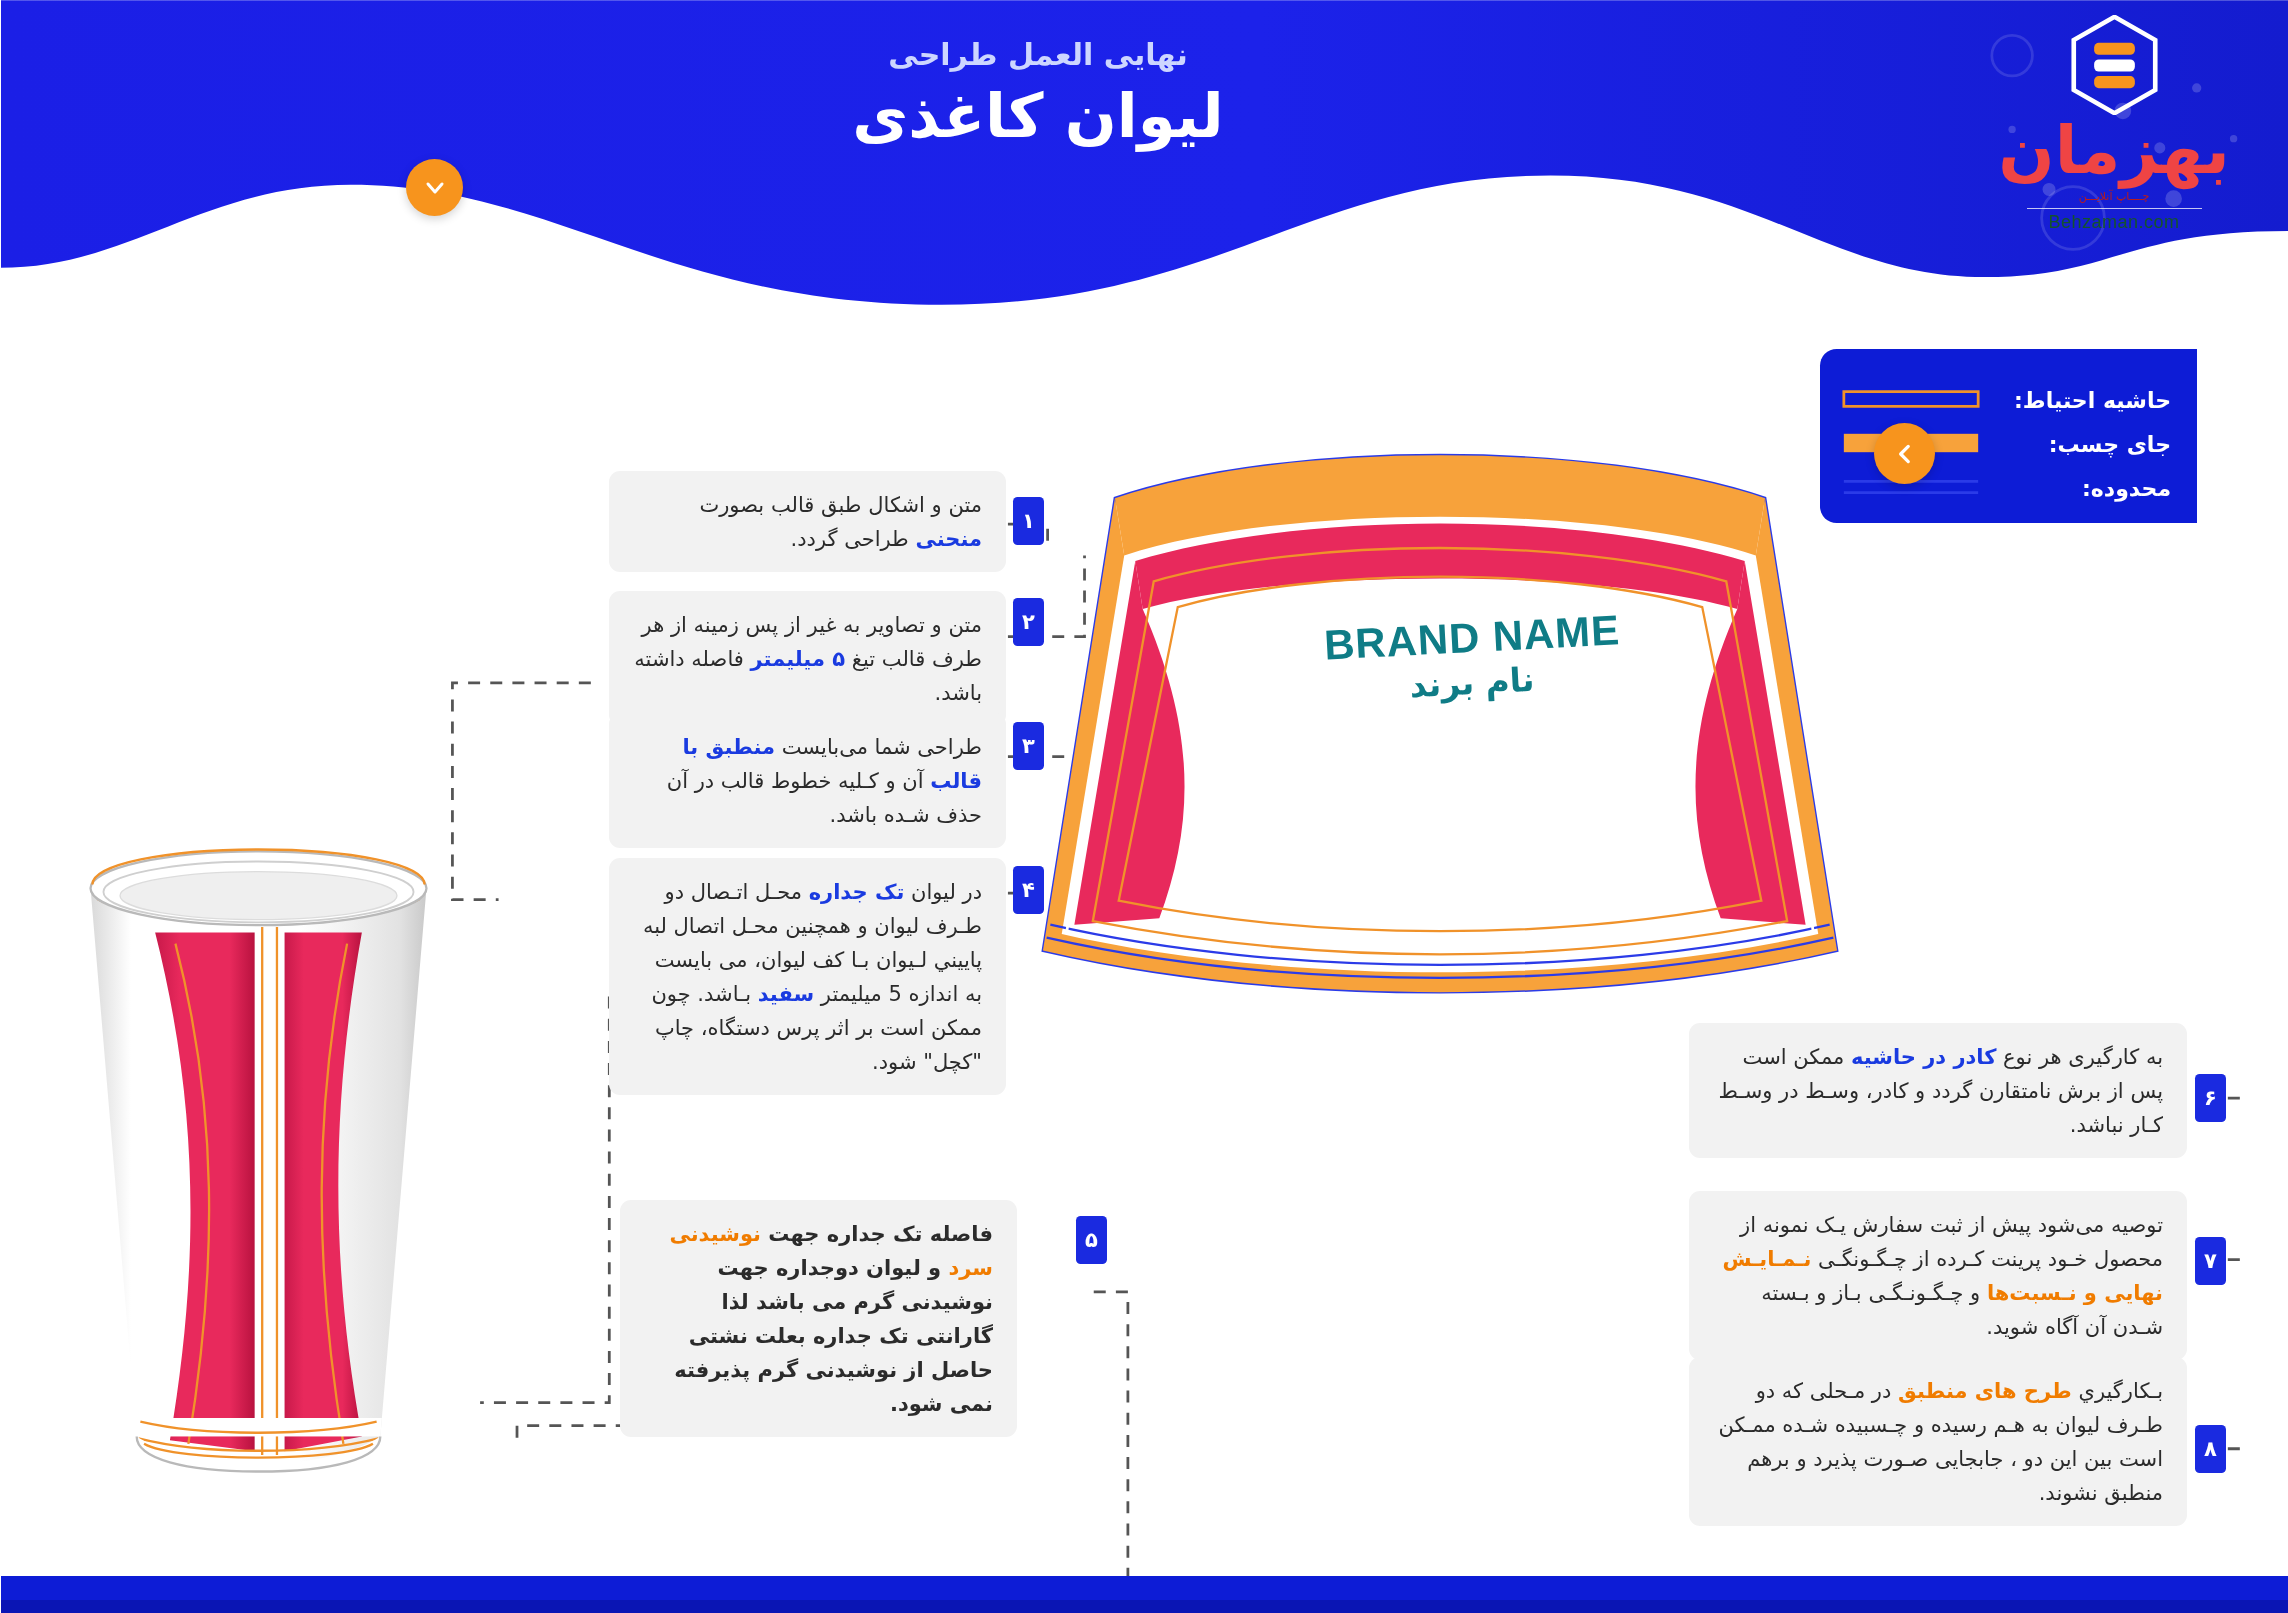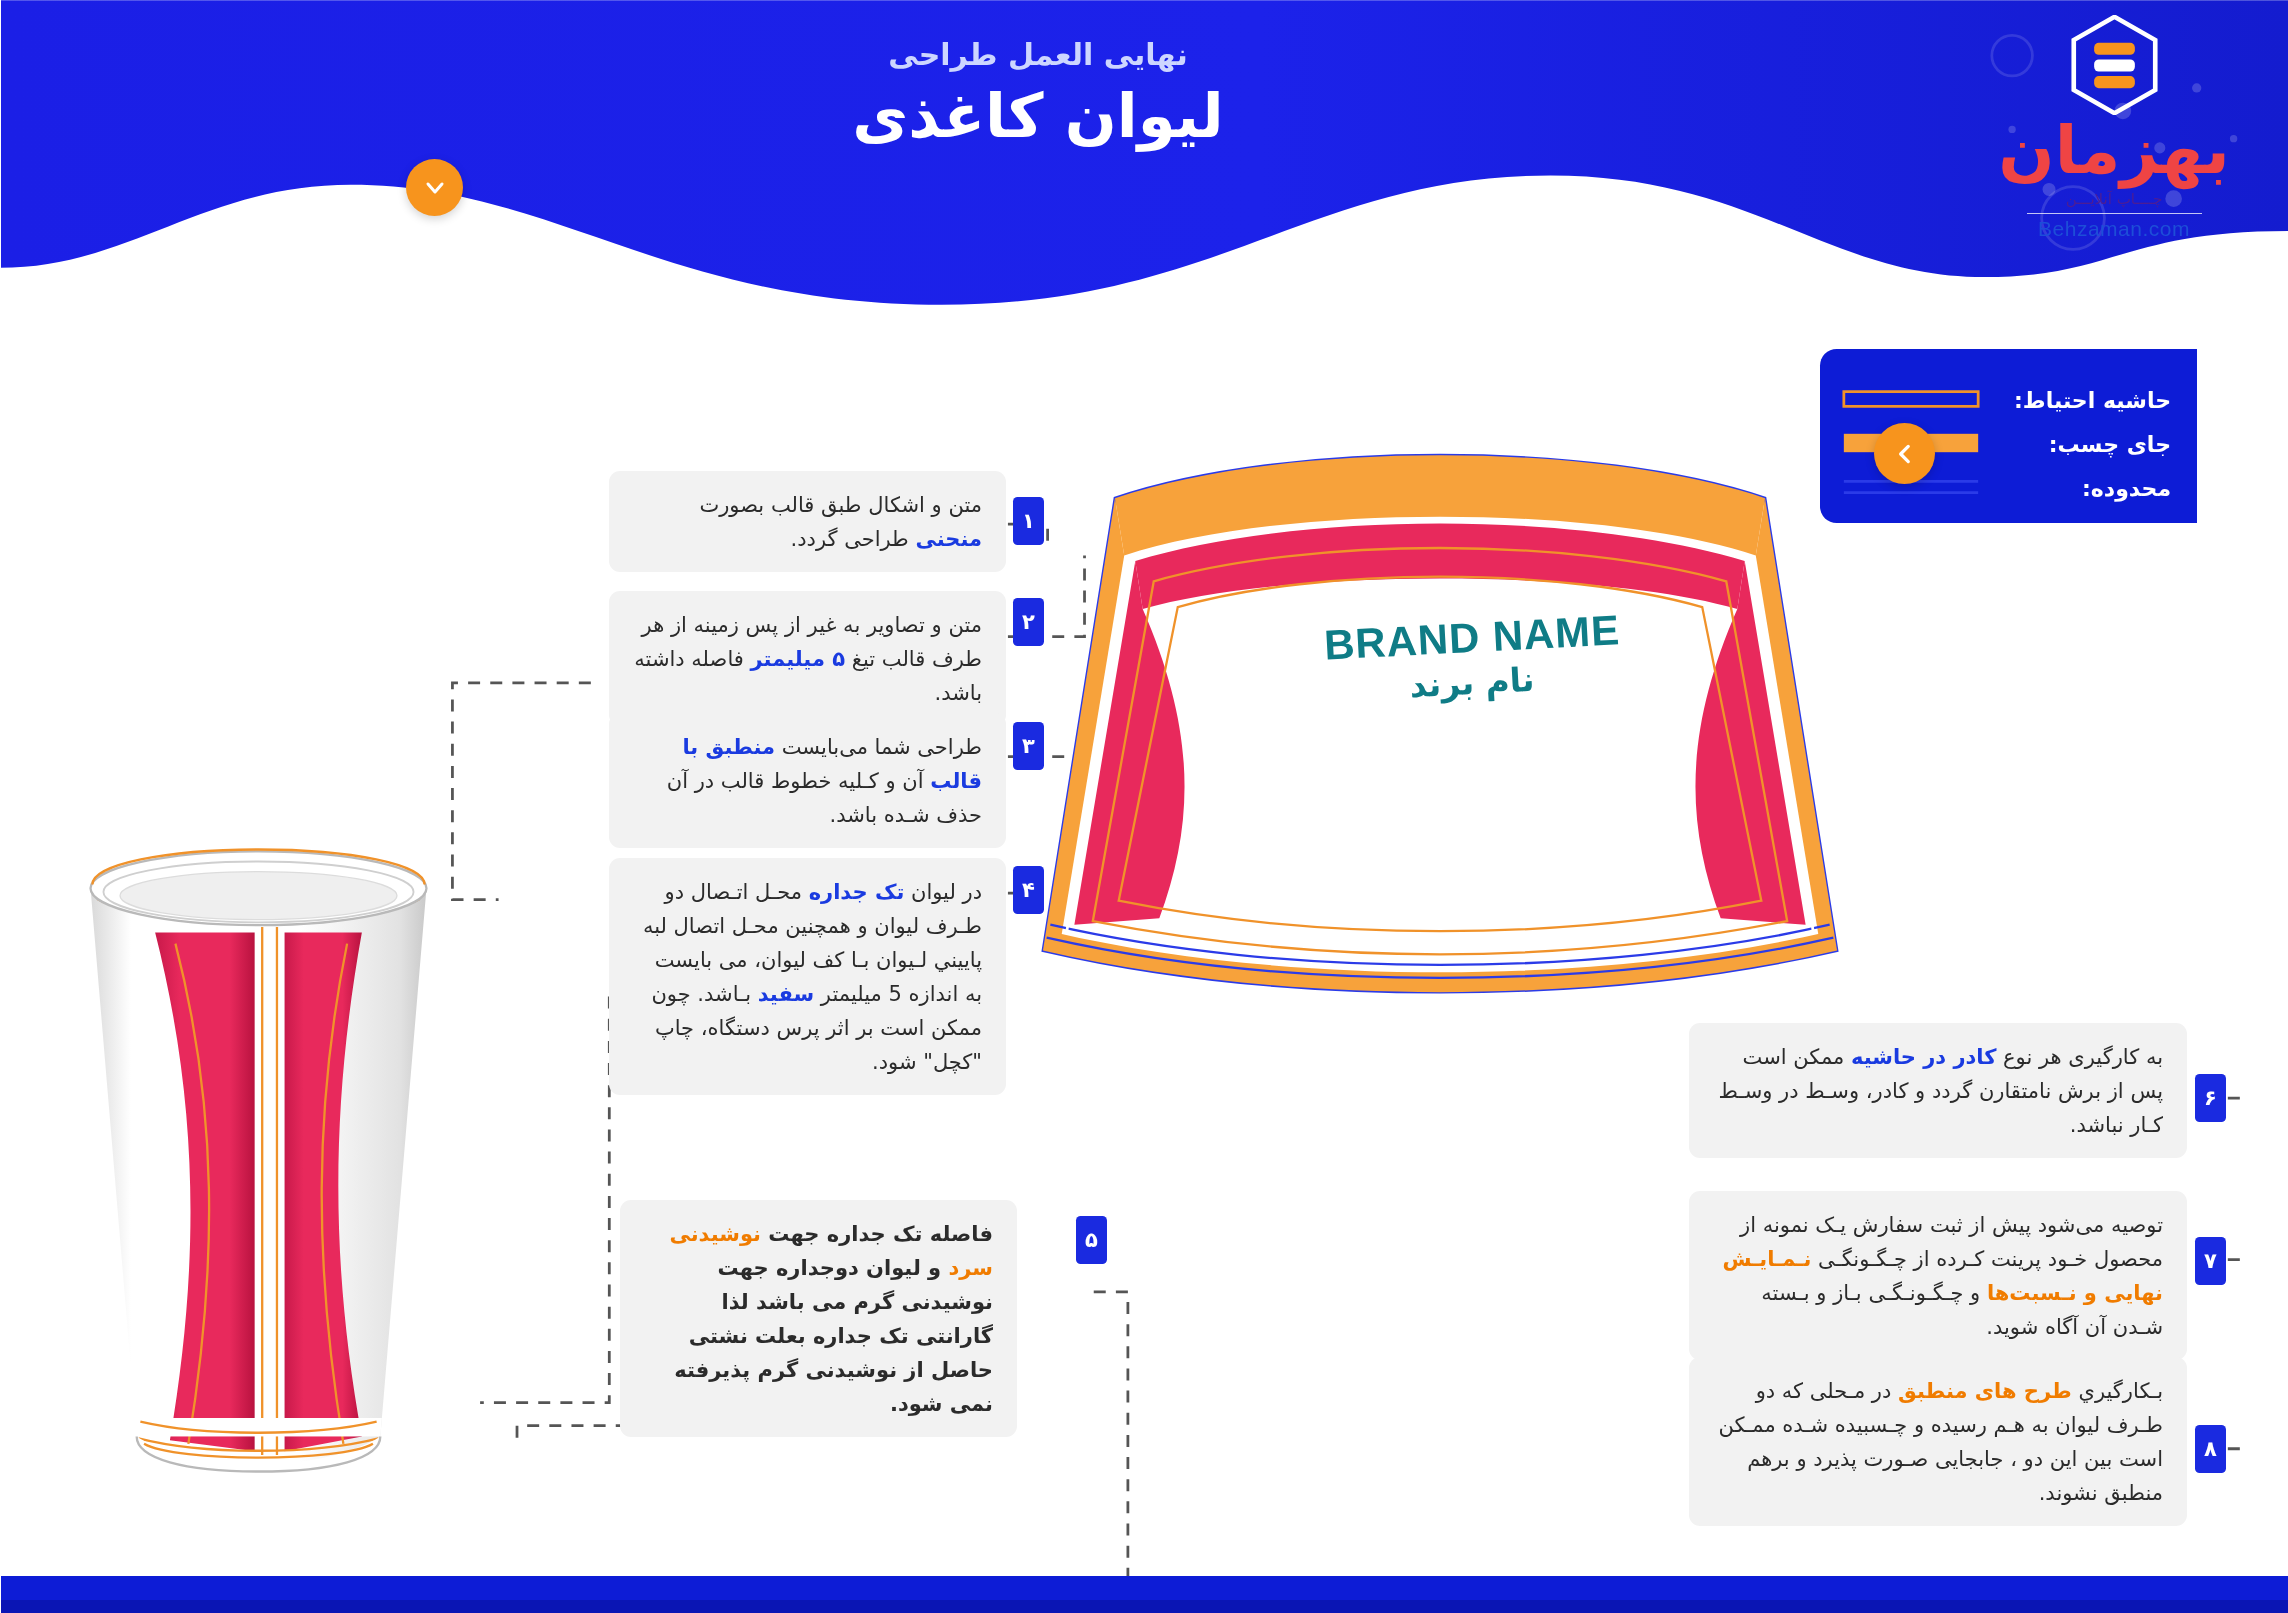--- a/index.html
+++ b/index.html
@@ -40,34 +40,34 @@
     font-family: "DejaVu Sans", sans-serif;
     color: #ef4444;
     font-size: 66px;
     font-weight: 700;
     letter-spacing: 0px;
     line-height: 1;
     direction: rtl;
     text-align: center;
   }
   .logo-sub {
-    color: #4c1d95;
-    font-size: 15px;
+    color: #b91c1c;
+    font-size: 11px;
     letter-spacing: 0.9px;
     margin-top: 5.5px;
     direction: rtl;
   }
   .logo-rule {
     width: 175px; height: 0.9px;
     background: rgba(255,255,255,.75);
     margin: 4.6px auto 3.7px auto;
   }
   .logo-domain {
-    color: #1d4ed8;
-    font-size: 21px;
+    color: #14532d;
+    font-size: 18px;
     letter-spacing: 0.5px;
     font-family: "Liberation Sans", sans-serif;
     text-align: center;
   }
 
   .header-titles {
     position: absolute;
     right: 351px;
     top: 37px;
     width: 1800px;

